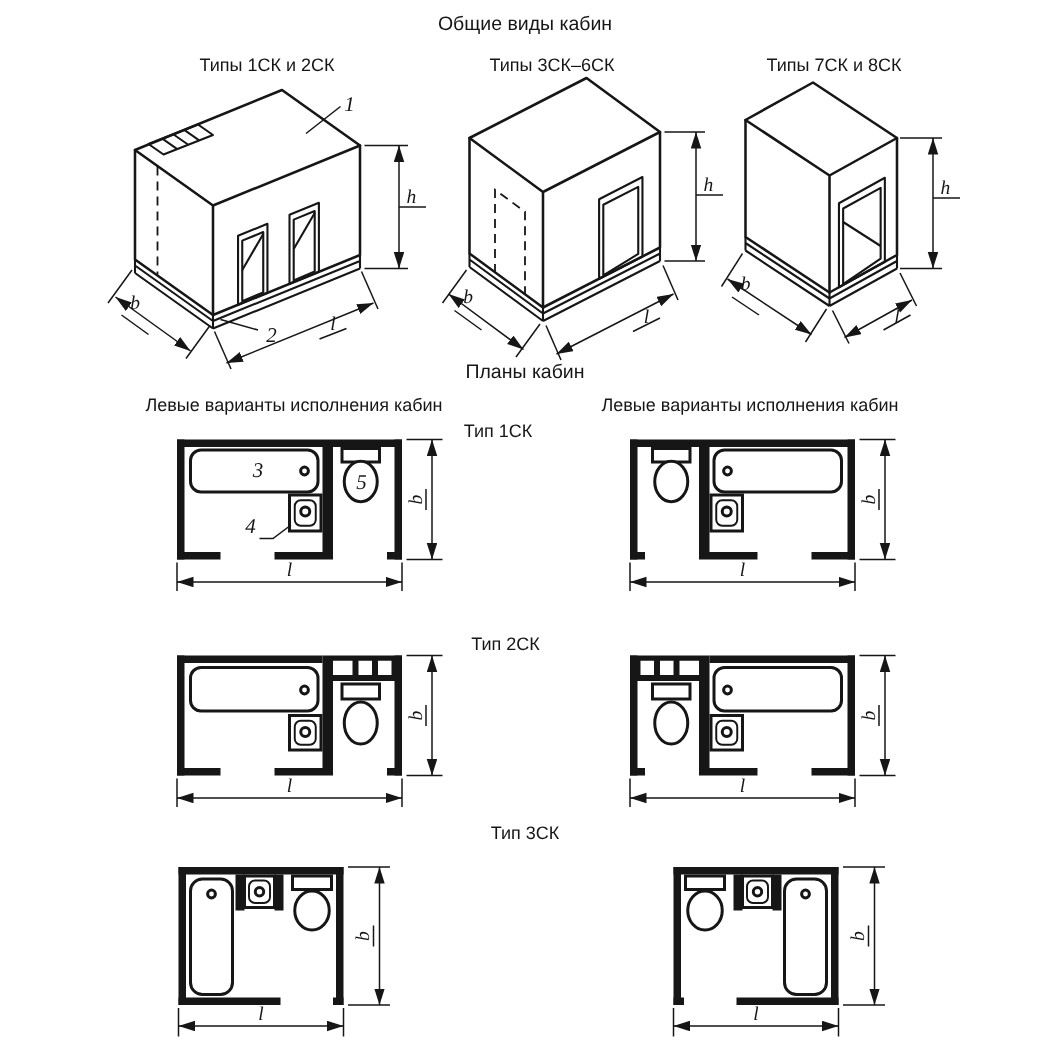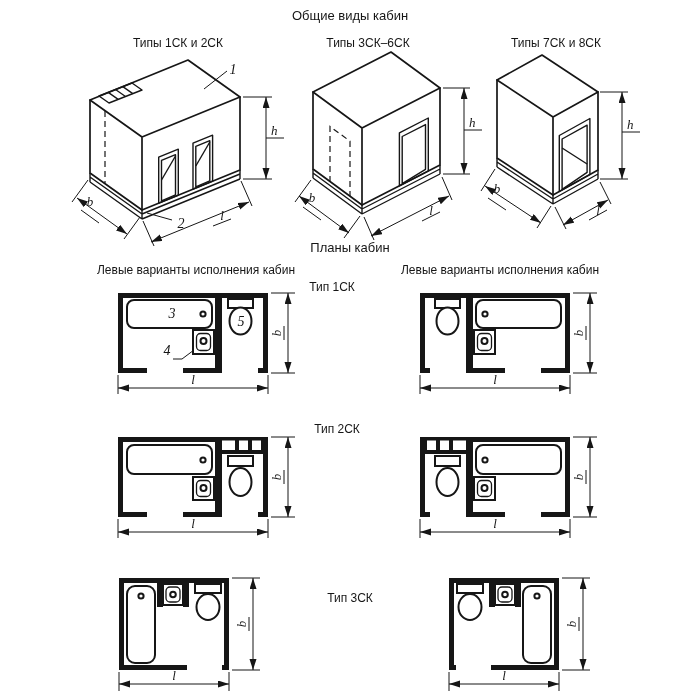--- a/index.html
+++ b/index.html
@@ -277,21 +277,21 @@
   <div class="lbl t12" style="left:337px;top:422px">Тип 2СК</div>
   <svg style="left:118px;top:437px" width="182" height="106" viewBox="0 0 182 106">
     <use href="#plan2-geo"></use>
     <use href="#dimA"></use>
   </svg>
   <svg style="left:420px;top:437px" width="182" height="106" viewBox="0 0 182 106">
     <use href="#plan2-geo" transform="translate(150,0) scale(-1,1)"></use>
     <use href="#dimA"></use>
   </svg>
 
-  <div class="lbl t12" style="left:350px;top:591px">Тип 3СК</div>
+  <div class="lbl t12" style="left:350px;top:548px">Тип 3СК</div>
   <svg style="left:119px;top:578px" width="146" height="118" viewBox="0 0 146 118">
     <use href="#plan3-geo"></use>
     <use href="#dimB"></use>
   </svg>
   <svg style="left:449px;top:578px" width="146" height="118" viewBox="0 0 146 118">
     <use href="#plan3-geo" transform="translate(110,0) scale(-1,1)"></use>
     <use href="#dimB"></use>
   </svg>
 
 </div>

